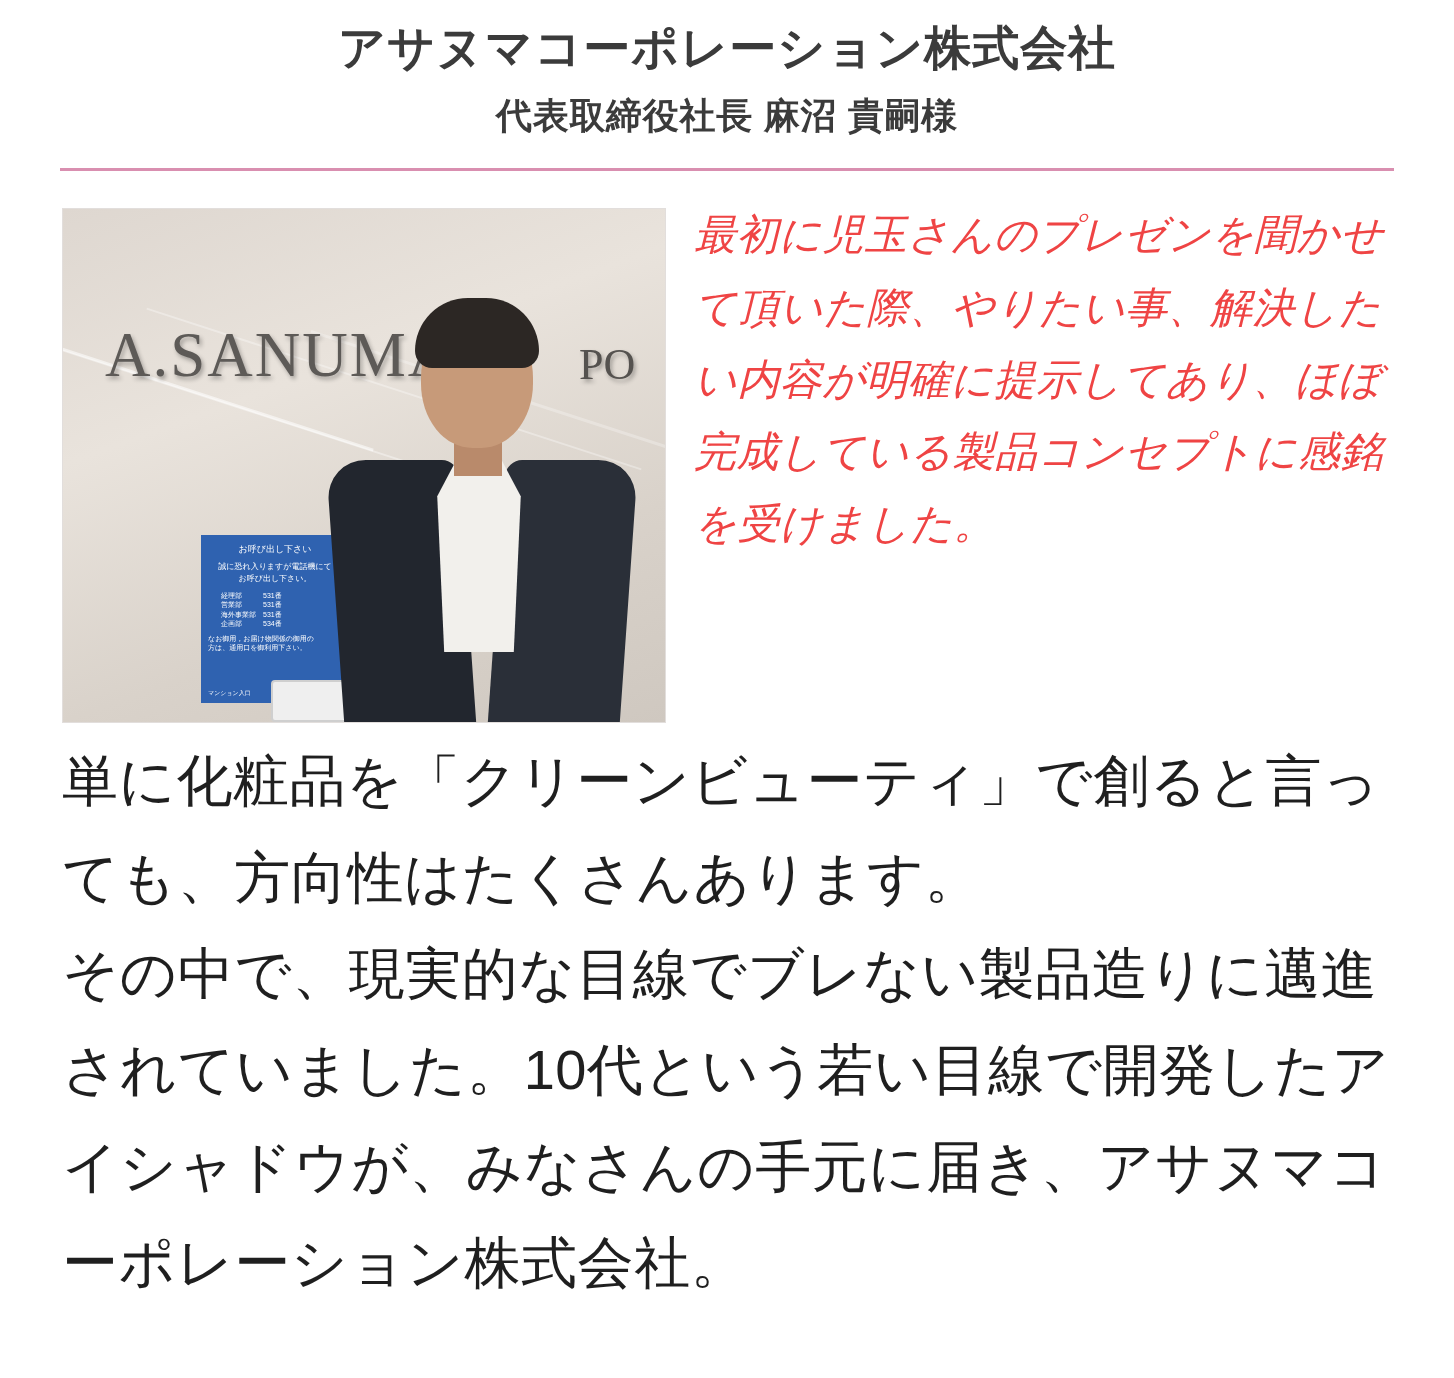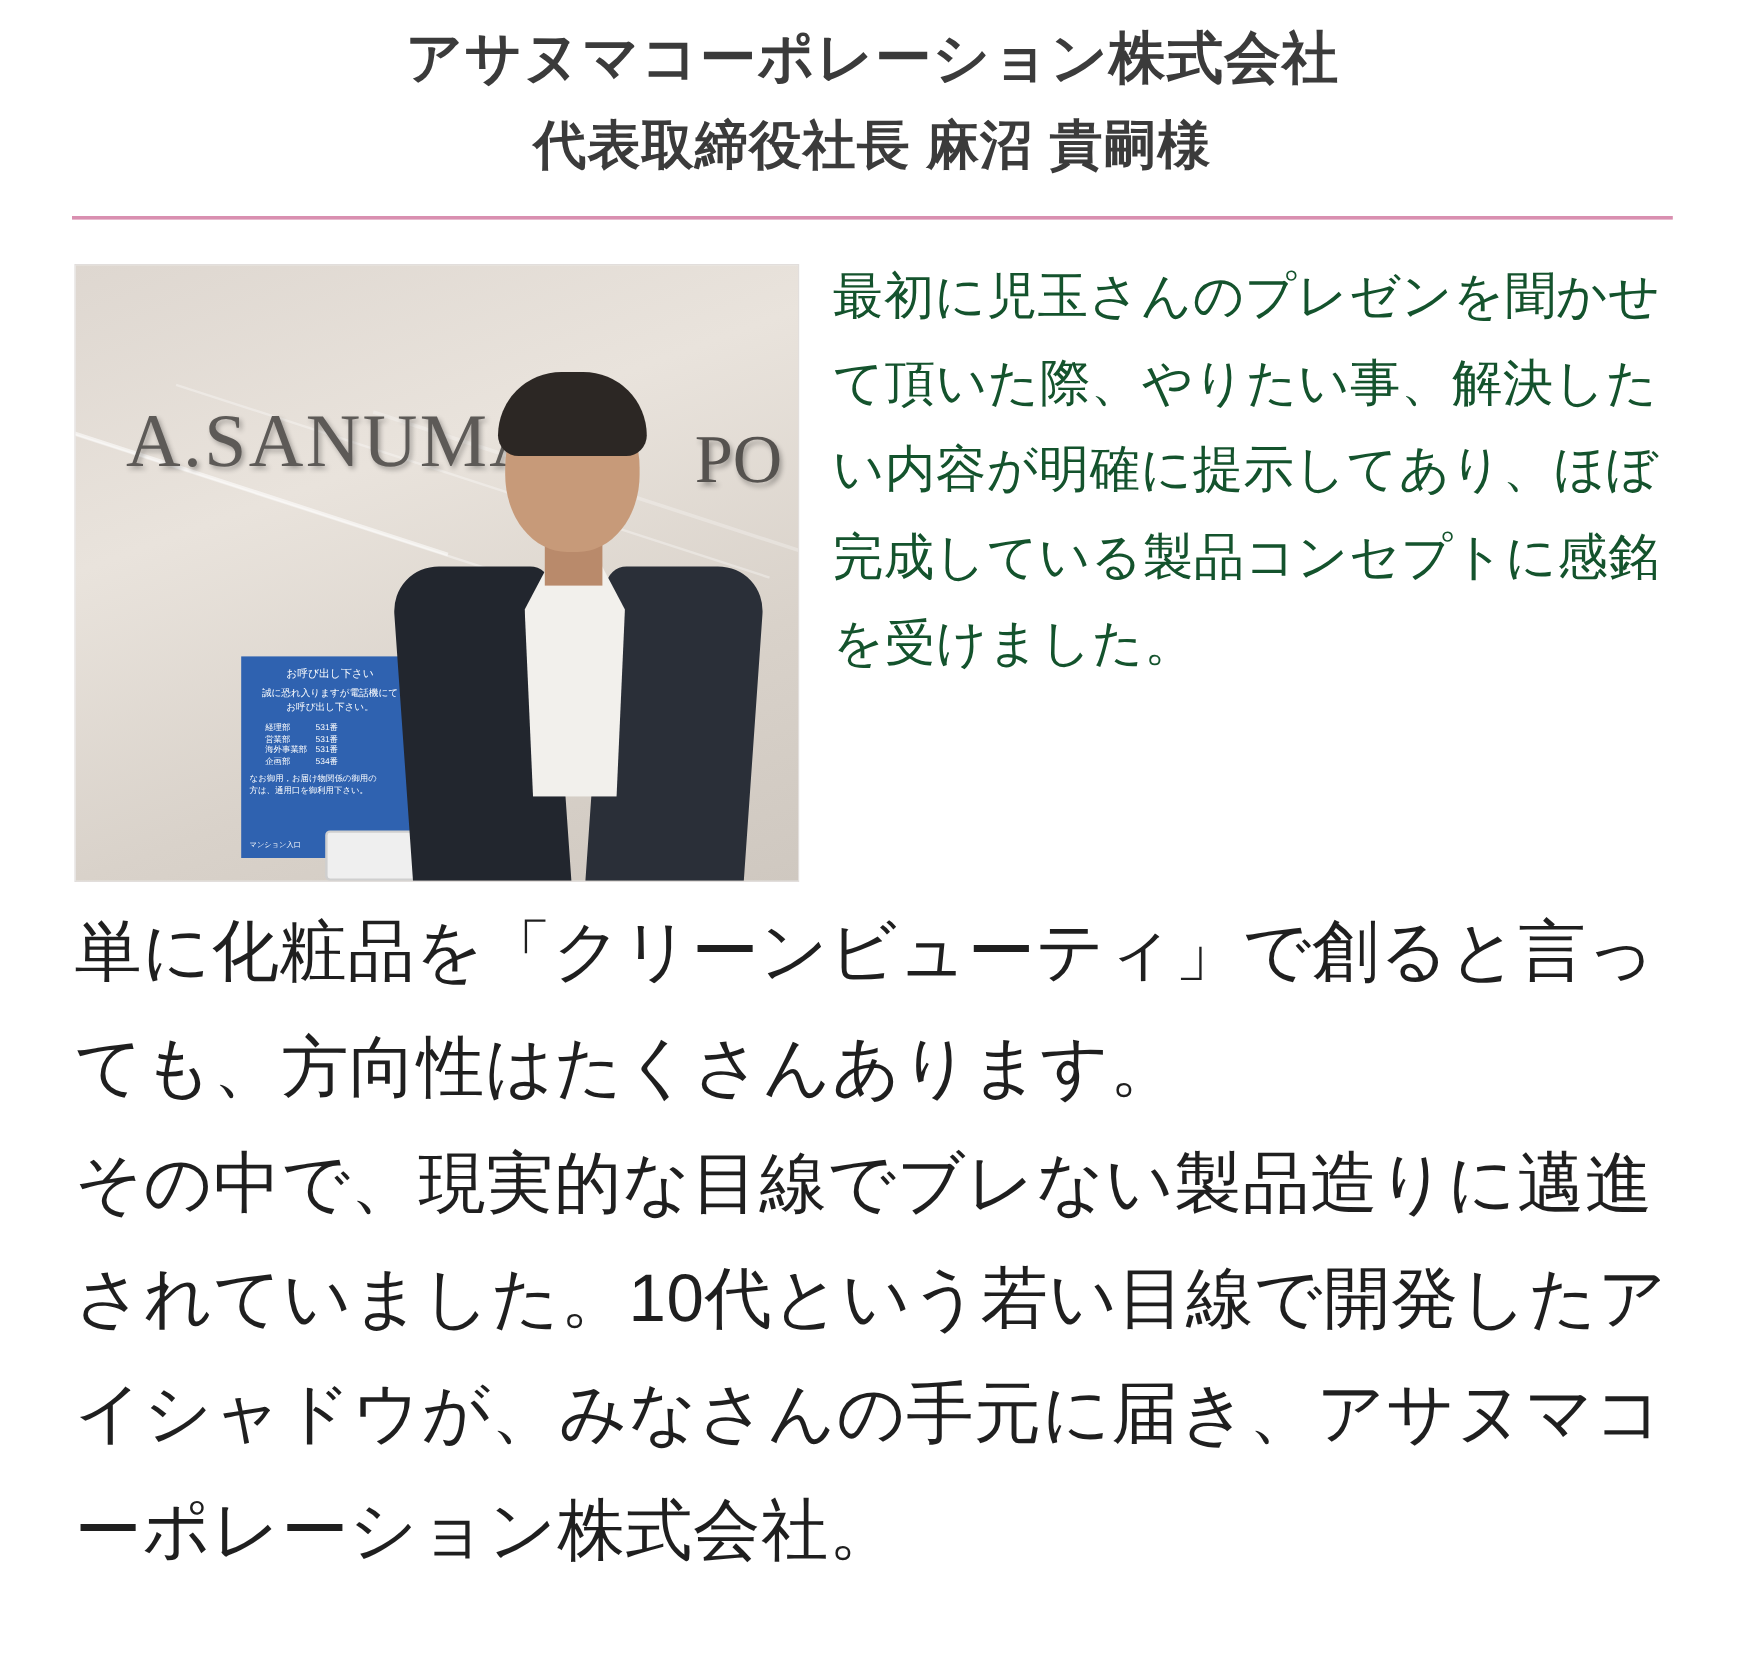--- a/index.html
+++ b/index.html
@@ -33,21 +33,21 @@
   .header-line {
     font-weight: bold;
     color: #3b3b3b;
     letter-spacing: 0.02em;
     line-height: 1.45;
   }
   .header-line.line1 {
     font-size: 47px;
   }
   .header-line.line2 {
-    font-size: 44px;
+    font-size: 36px;
     margin-top: 8px;
   }
   .divider {
     margin: 26px 60px 0 60px;
     height: 3px;
     background: #d98fb0;
   }
 
   
   .content {
@@ -85,21 +85,21 @@
     letter-spacing: 2px;
     color: #5d5a57;
     font-family: "Liberation Serif", "DejaVu Serif", serif;
     text-shadow: 2px 3px 4px rgba(0,0,0,0.30);
     white-space: nowrap;
   }
   .photo .sign-cut {
     position: absolute;
     left: 516px;
     top: 130px;
-    font-size: 57px;
+    font-size: 44px;
     color: #55524f;
     font-family: "Liberation Serif", "DejaVu Serif", serif;
     text-shadow: 2px 3px 4px rgba(0,0,0,0.30);
   }
 
   
   .photo .notice {
     position: absolute;
     left: 138px;
     top: 326px;
@@ -196,22 +196,23 @@
     width: 132px; height: 262px;
     background: #2a2f38;
     border-radius: 16px 40px 0 0;
     transform: skewX(-4deg);
   }
 
   
   .quote-right {
     font-size: 42px;
     line-height: 1.72;
-    color: #14532d;
+    color: #ef4444;
     letter-spacing: 0.01em;
+    font-style: italic;
   }
   .body-text {
     clear: both;
     font-size: 56px;
     line-height: 1.72;
     color: #1f1f1f;
     letter-spacing: 0.01em;
     margin-top: 8px;
   }
   .body-text p { margin: 0; }

